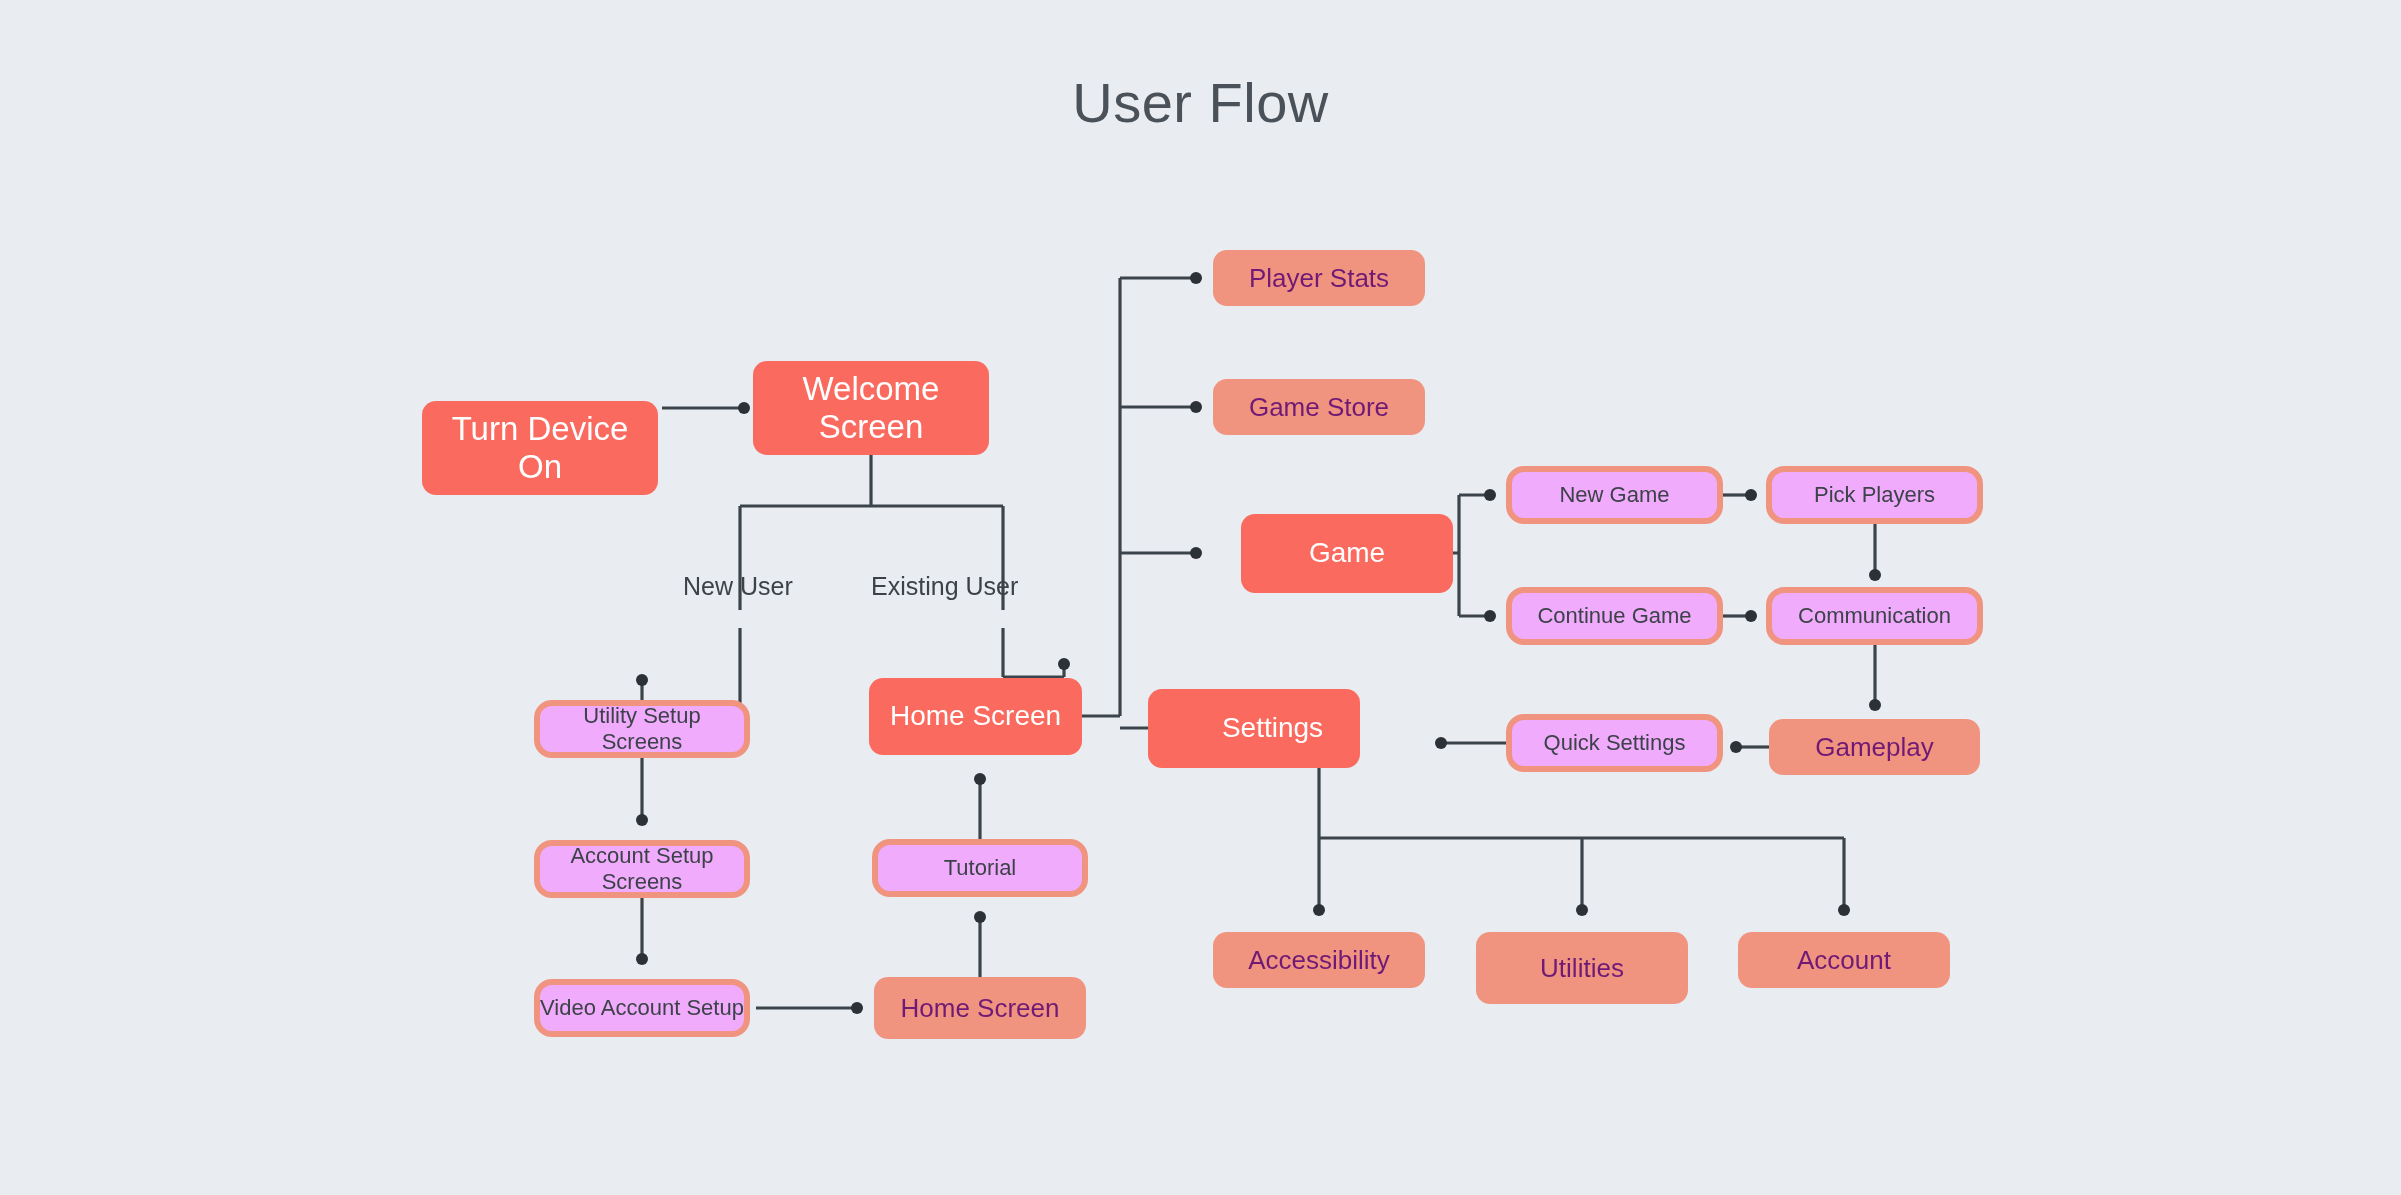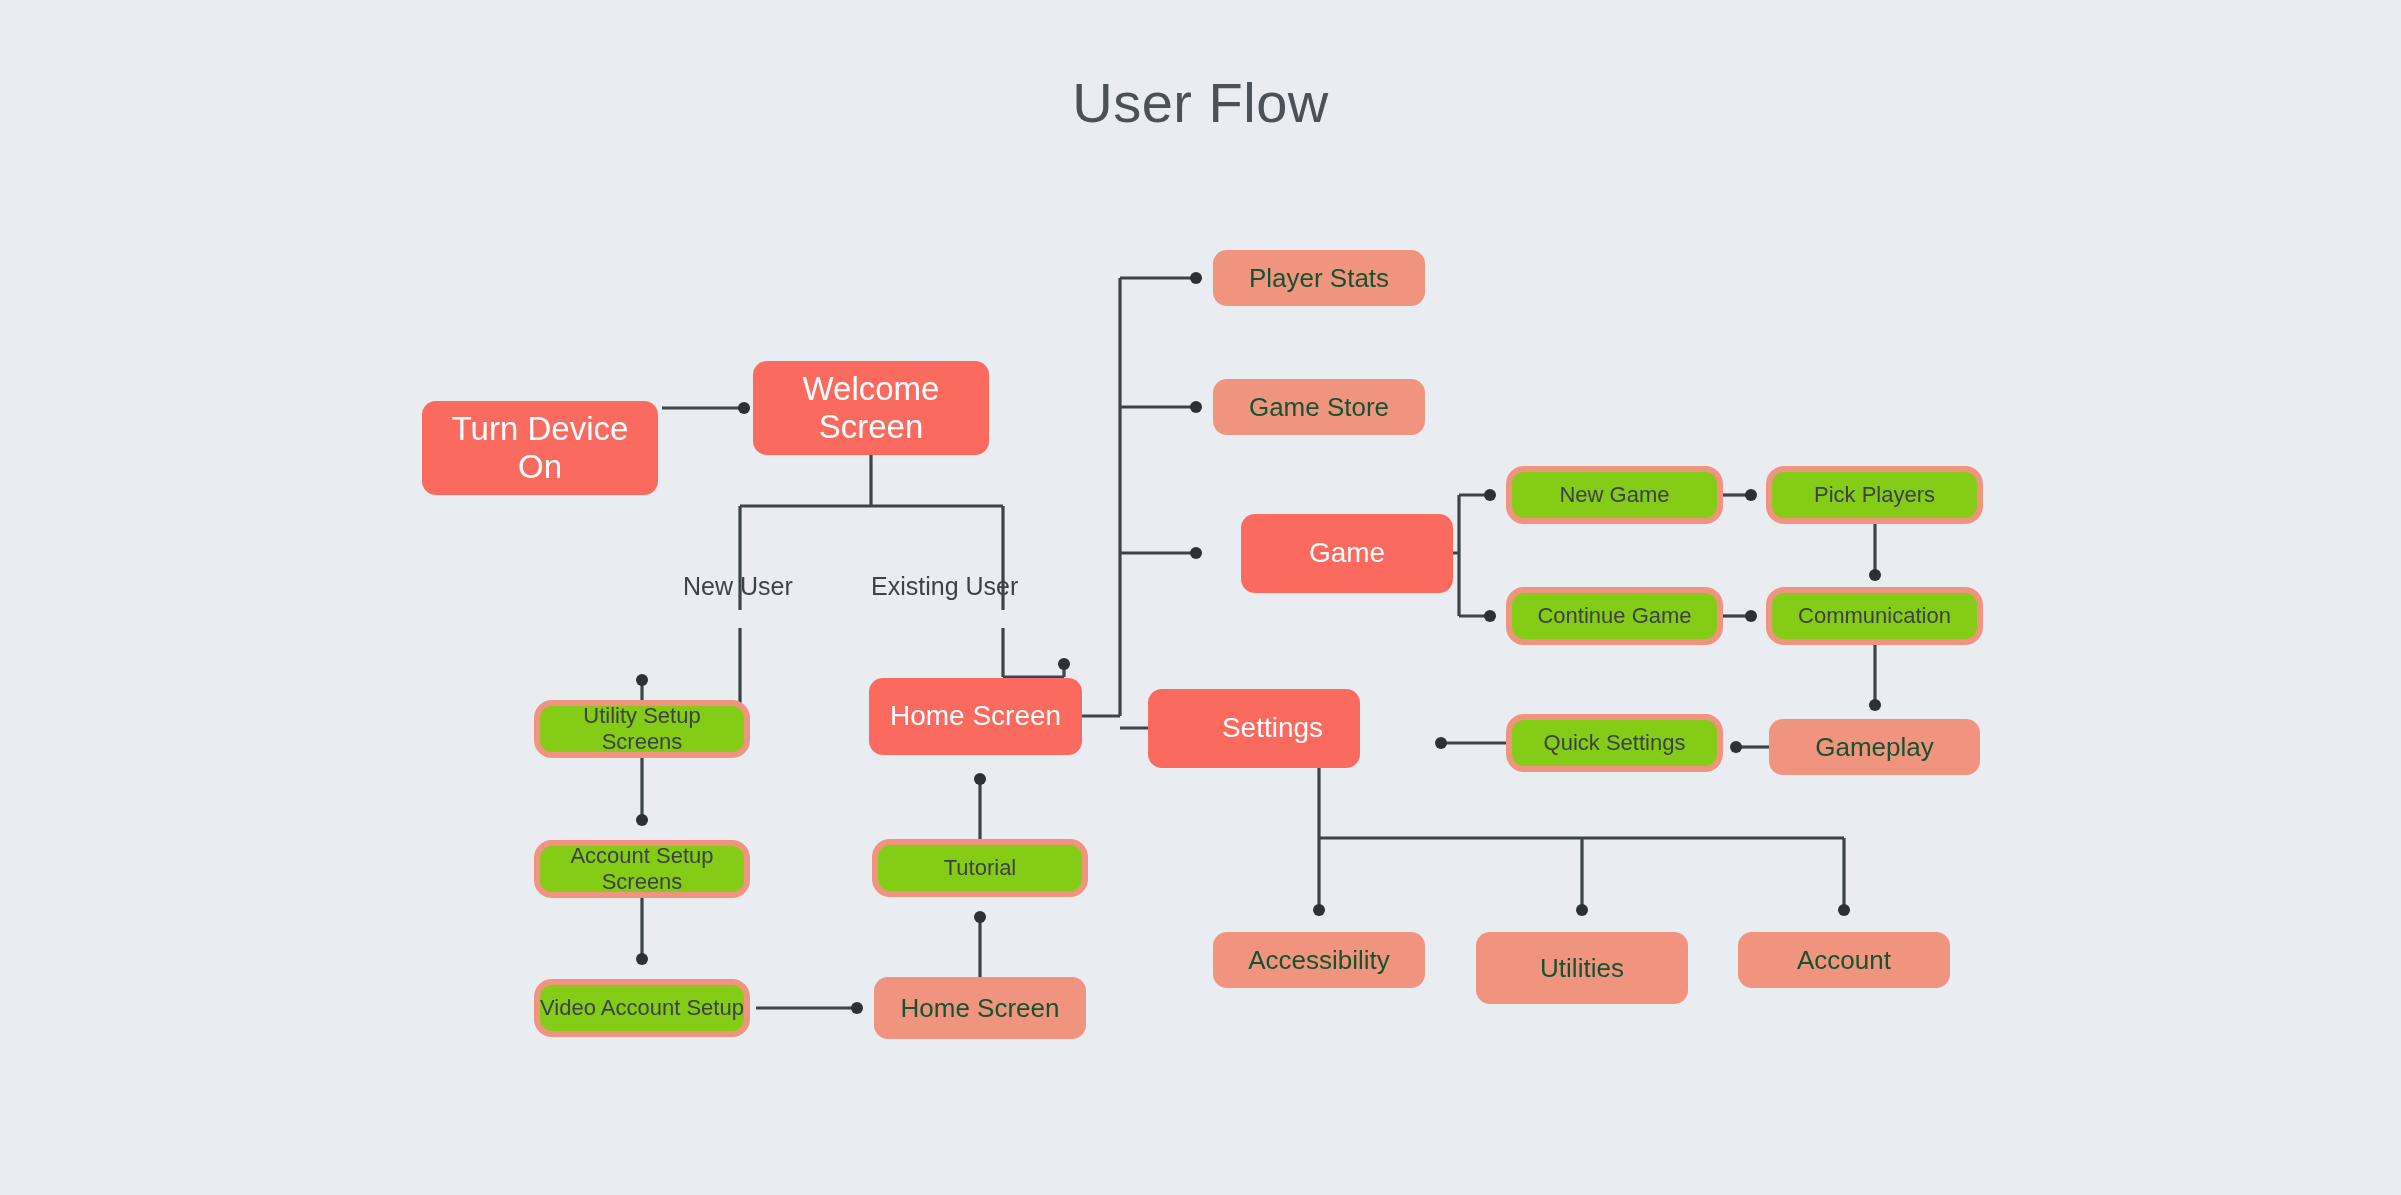--- a/index.html
+++ b/index.html
@@ -42,25 +42,25 @@
     line-height: 1.16;
     white-space: pre-line;
   }
   .node.solid-dark {
     background: #fa6a5e;
     color: #ffffff;
     border: none;
   }
   .node.solid-light {
     background: #f09480;
-    color: #14532d;
+    color: #701a75;
     border: none;
   }
   .node.outline {
-    background: #84cc16;
+    background: #f0abfc;
     color: #3c4248;
     border: 6px solid #f09480;
     border-radius: 18px;
   }
   .edge-label {
     position: absolute;
     color: #3c4248;
     font-size: 25px;
     white-space: nowrap;
   }

